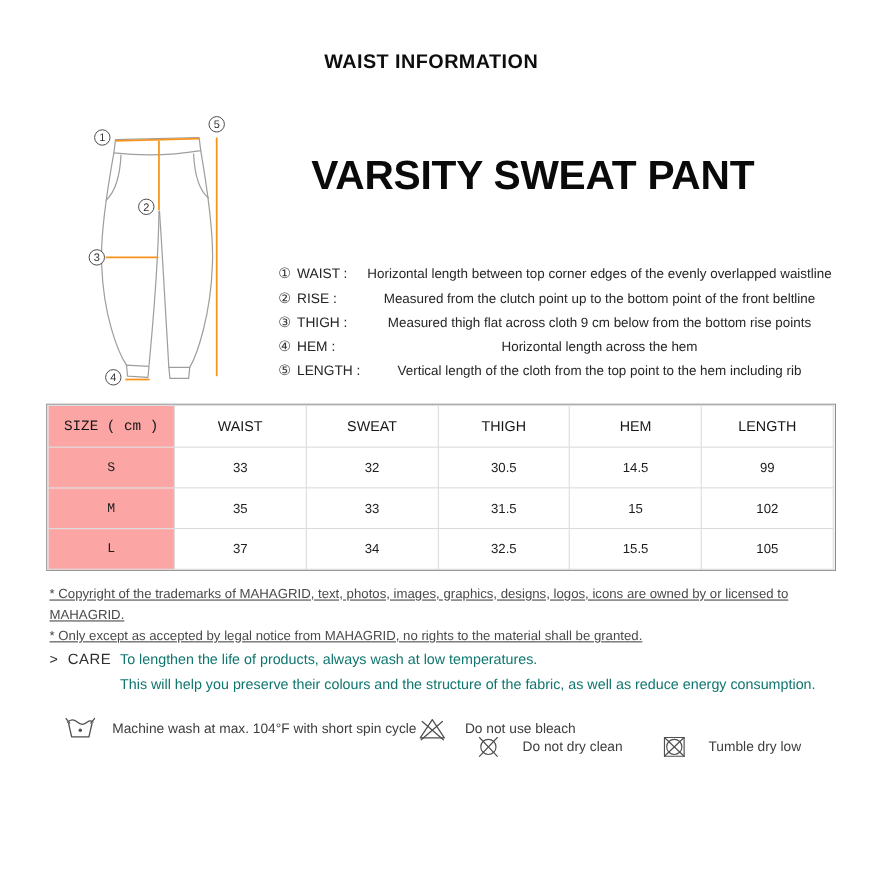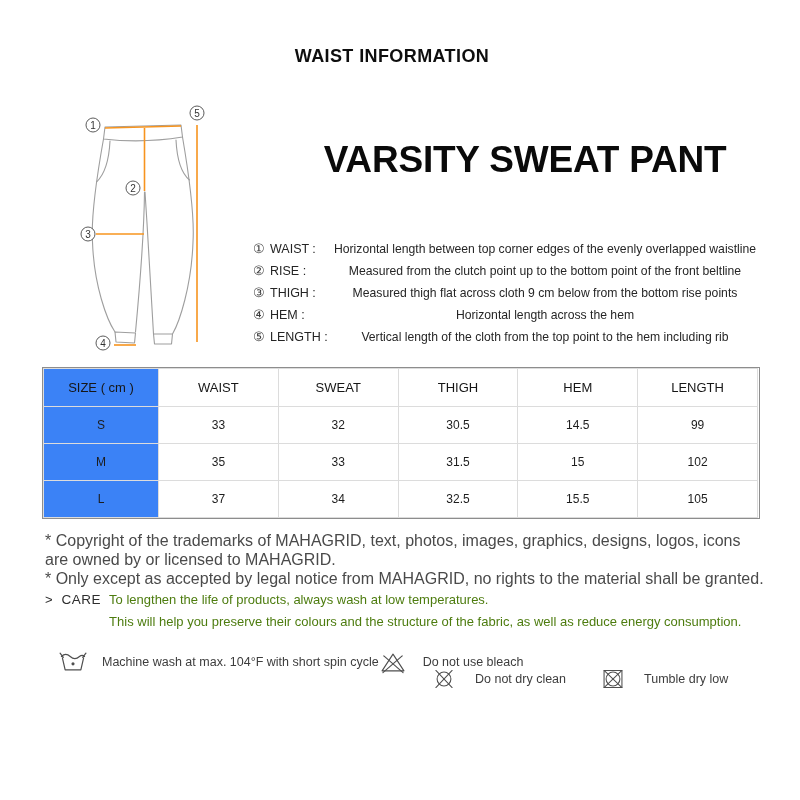--- a/index.html
+++ b/index.html
@@ -8,21 +8,21 @@
     font-family:"Liberation Sans", sans-serif;color:#222;
   }
   .abs{position:absolute;}
 
   
   .page-title{
     top:46px;left:0;width:784px;text-align:center;
     font-size:18px;font-weight:700;letter-spacing:0.4px;color:#0e0e0e;
   }
   .product-title{
-    top:139px;left:283px;width:484px;text-align:center;
+    top:139px;left:283px;width:484px;
     font-size:37px;font-weight:700;letter-spacing:-0.2px;color:#0a0a0a;white-space:nowrap;
   }
 
   
   .pants-wrap{left:60px;top:100px;width:160px;height:260px;}
 
   
   .defs{left:253px;top:241px;width:506px;}
   .def-row{display:flex;align-items:flex-start;height:22px;line-height:16px;}
   .def-marker{width:17px;font-size:13px;color:#3c3c3c;flex:none;}
@@ -30,31 +30,31 @@
   .def-desc{flex:1;font-size:12.2px;color:#262626;white-space:nowrap;text-align:center;}
 
   
   .table-wrap{left:42px;top:367px;width:716px;border:1px solid #8d8d8d;background:#fff;}
   table.size-table{border-collapse:collapse;table-layout:fixed;width:714px;}
   table.size-table td{
     border:1px solid #dcdcdc;text-align:center;vertical-align:middle;
     font-size:12px;color:#1d1d1d;height:36px;padding:0;
   }
   table.size-table tr.head td{font-size:13px;height:37px;color:#161616;}
-  table.size-table td.first{background:#3b82f6;}
+  table.size-table td.first{background:#fca5a5;font-family:Liberation Mono, monospace;}
   col.c0{width:115px;} col.cn{width:119.8px;}
 
   
-  .notes{left:45px;top:531px;width:720px;font-size:16px;color:#4a4a4a;line-height:19px;}
+  .notes{left:45px;top:531px;width:720px;font-size:12px;color:#4a4a4a;line-height:19px;text-decoration:underline;}
 
   
   .care-head{left:45px;top:589px;display:flex;align-items:flex-start;}
   .care-arrow{font-size:13px;color:#2e2e2e;margin-top:3px;}
   .care-label{font-size:13.5px;color:#2e2e2e;letter-spacing:0.5px;margin-left:9px;margin-top:3px;}
-  .care-lines{margin-left:8px;font-size:13px;color:#4d7c0f;line-height:22px;white-space:nowrap;}
+  .care-lines{margin-left:8px;font-size:13px;color:#0f766e;line-height:22px;white-space:nowrap;}
 
   .care-col{display:flex;flex-direction:row;}
   .care-col.left{left:58px;top:649px;}
   .care-col.right{left:431px;top:666px;gap:34px;}
   .care-item{display:flex;align-items:center;height:26px;margin-bottom:12px;}
   .care-icon{width:32px;flex:none;display:flex;align-items:center;}
   .care-text{margin-left:12px;font-size:12.5px;color:#3d3d3d;white-space:nowrap;}
   .care-icon svg{display:block;}
 </style>
 </head>

